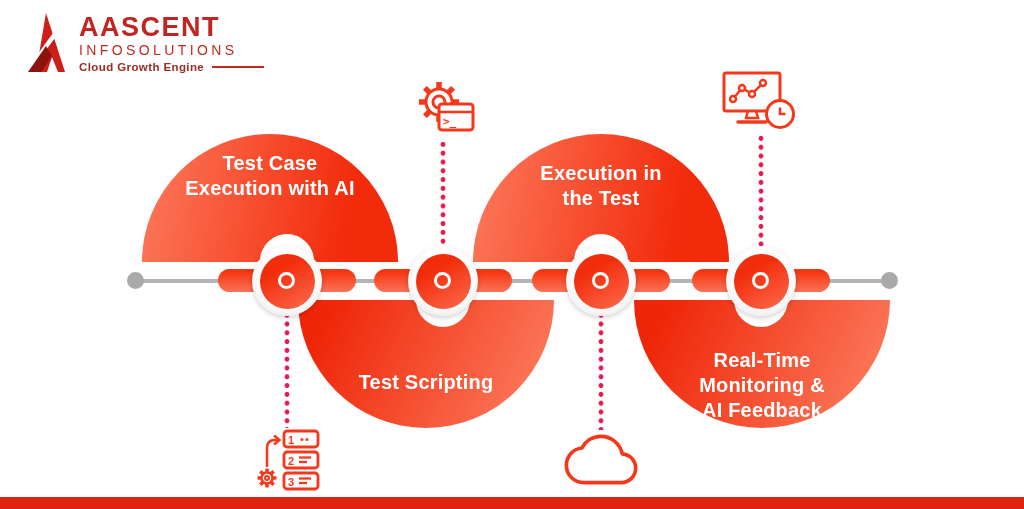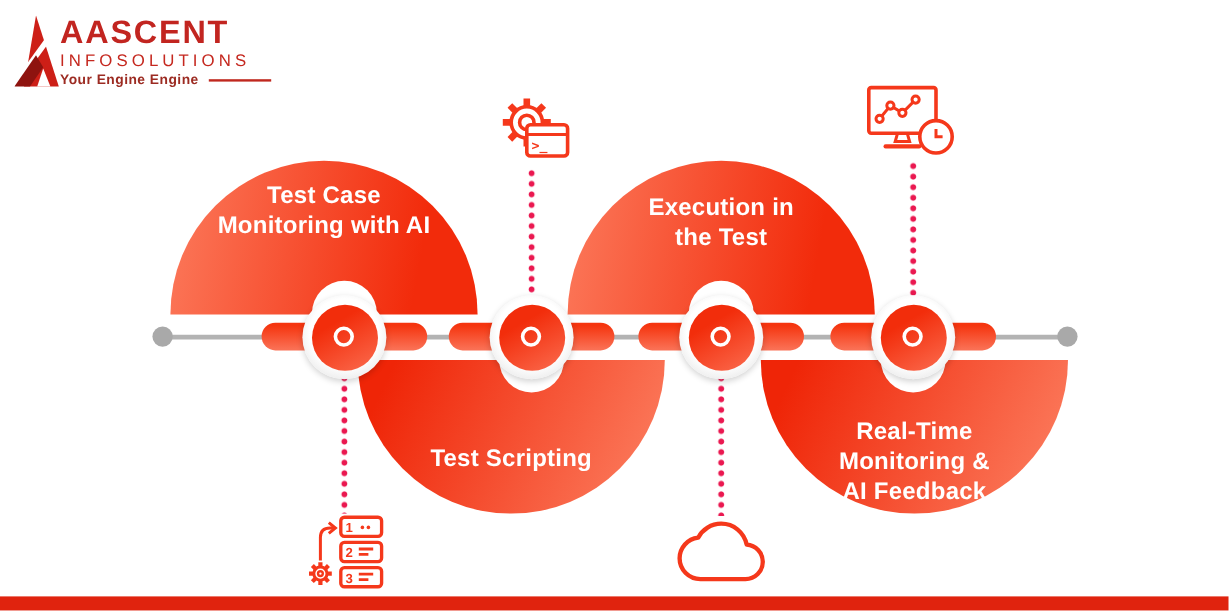--- a/index.html
+++ b/index.html
@@ -2,21 +2,21 @@
 <html><head>
 <meta charset="utf-8">
 <style>
   html,body { margin:0; padding:0; background:#ffffff; }
   .canvas {
     position:relative; width:1024px; height:509px; background:#ffffff;
     overflow:hidden; font-family:"Liberation Sans", sans-serif;
   }
 
   
-  .logo { position:absolute; left:12px; top:13px; display:flex; align-items:flex-start; }
+  .logo { position:absolute; left:28px; top:13px; display:flex; gap:13px; align-items:flex-start; }
   .logo-text { display:flex; flex-direction:column; }
   .brand { font-size:27px; font-weight:700; color:#c22520; letter-spacing:1.5px; line-height:28px; }
   .brand-sub { font-size:14px; font-weight:400; color:#c5281f; letter-spacing:3.4px; margin-top:1px; }
   .tagline-row { display:flex; align-items:center; gap:8px; margin-top:3px; }
   .tagline { font-size:11.5px; font-weight:600; color:#9c2b22; letter-spacing:.4px; }
   .tagline-rule { width:52px; height:2px; background:#c0281f; }
 
   
   .dome { position:absolute; width:256px; height:128px; z-index:1; }
   .dome-top { border-radius:128px 128px 0 0; background:linear-gradient(100deg,#fc7a5c 0%,#f22b0b 80%); }
@@ -61,30 +61,30 @@
     <svg width="38" height="60" viewBox="0 0 38 60">
       <polygon points="18,0 37,59 8,59" fill="#cd1f17"></polygon>
       <line x1="1" y1="57" x2="27" y2="21" stroke="#ffffff" stroke-width="4.5"></line>
       <polygon points="0,59 18,33 24,43 13,59" fill="#8e130f"></polygon>
       <polygon points="19,59 30,59 24,44" fill="#ffffff"></polygon>
     </svg>
     <div class="logo-text">
       <div class="brand">AASCENT</div>
       <div class="brand-sub">INFOSOLUTIONS</div>
       <div class="tagline-row">
-        <span class="tagline">Your Engine Engine</span>
+        <span class="tagline">Cloud Growth Engine</span>
         <span class="tagline-rule"></span>
       </div>
     </div>
   </div>
 
   <div class="dome dome-top" style="left:142px;top:134px">
     <div class="dome-label" style="top:17px">
       <span>Test Case</span>
-      <span>Monitoring with AI</span>
+      <span>Execution with AI</span>
     </div>
   </div>
 
   <div class="dome dome-bottom" style="left:298px;top:300px">
     <div class="dome-label" style="top:70px">
       <span>Test Scripting</span>
     </div>
   </div>
 
   <div class="dome dome-top" style="left:473px;top:134px">

